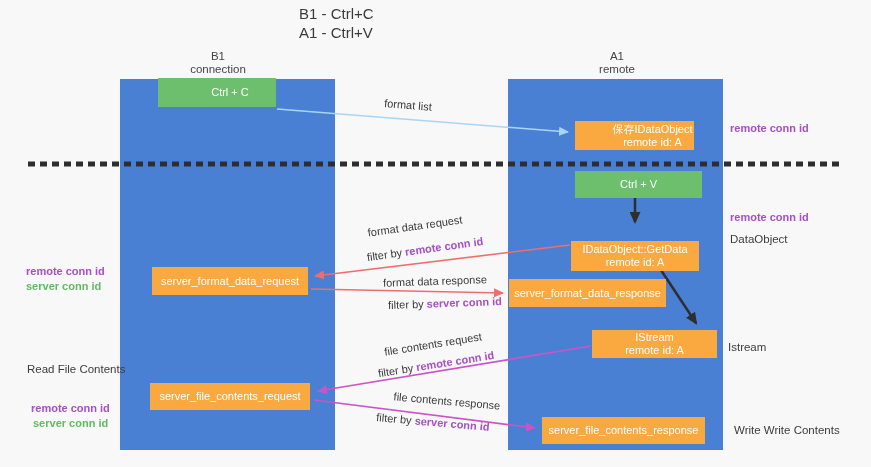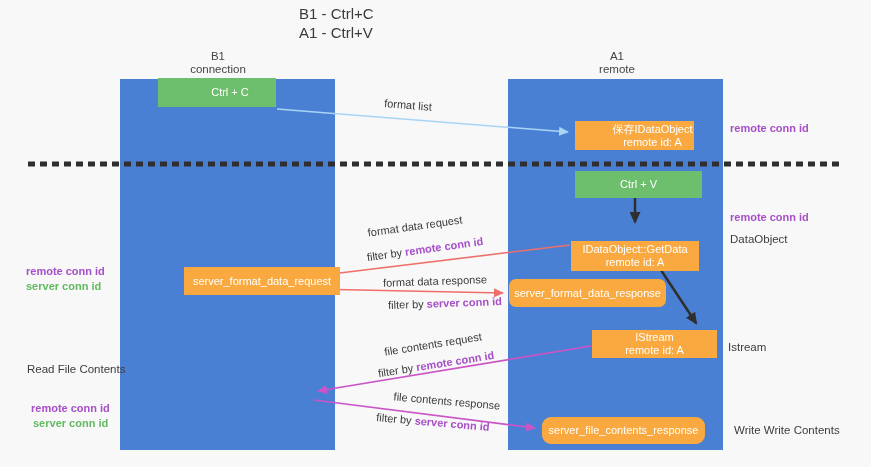--- a/index.html
+++ b/index.html
@@ -95,35 +95,38 @@
 
   <div class="node green" style="left:575px; top:171px; width:127px; height:27px;">
     <span>Ctrl + V</span>
   </div>
 
   <div class="node orange" style="left:571px; top:228px; width:128px; height:30px;margin-top:13px;">
     <span>IDataObject::GetData</span>
     <span>remote id: A</span>
   </div>
 
-  <div class="node orange" style="left:152px; top:267px; width:156px; height:28px;margin-left:32px;">
+  <div class="node orange" style="left:152px; top:267px; width:156px; height:28px;">
     <span>server_format_data_request</span>
   </div>
 
-  <div class="node orange" style="left:509px; top:279px; width:157px; height:28px;border-radius:7px;">
+  <div class="node orange" style="left:509px; top:279px; width:157px; height:28px;">
     <span>server_format_data_response</span>
   </div>
 
   <div class="node orange" style="left:592px; top:330px; width:125px; height:28px;">
     <span>IStream</span>
     <span>remote id: A</span>
   </div>
 
+  <div class="node orange" style="left:150px; top:383px; width:160px; height:27px;">
+    <span>server_file_contents_request</span>
+  </div>
 
-  <div class="node orange" style="left:542px; top:417px; width:163px; height:27px;border-radius:9px;">
+  <div class="node orange" style="left:542px; top:417px; width:163px; height:27px;">
     <span>server_file_contents_response</span>
   </div>
 
   <div class="side-label purple" style="left:730px; top:122px;">remote conn id</div>
   <div class="side-label purple" style="left:730px; top:211px;">remote conn id</div>
   <div class="side-label" style="left:730px; top:233px;">DataObject</div>
   <div class="side-label" style="left:728px; top:341px;">Istream</div>
   <div class="side-label" style="left:734px; top:424px;">Write Write Contents</div>
 
   <div class="side-label purple" style="left:26px; top:265px;">remote conn id</div>

